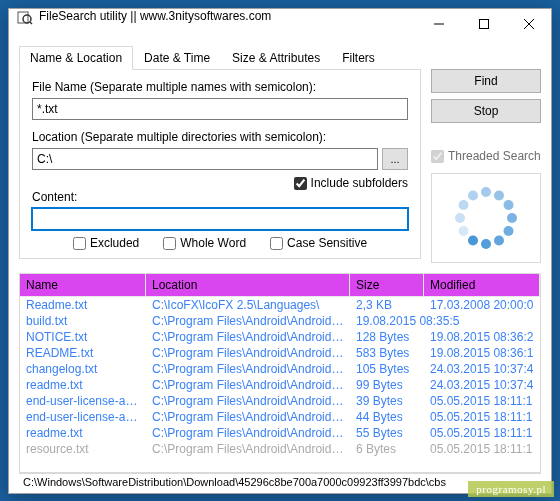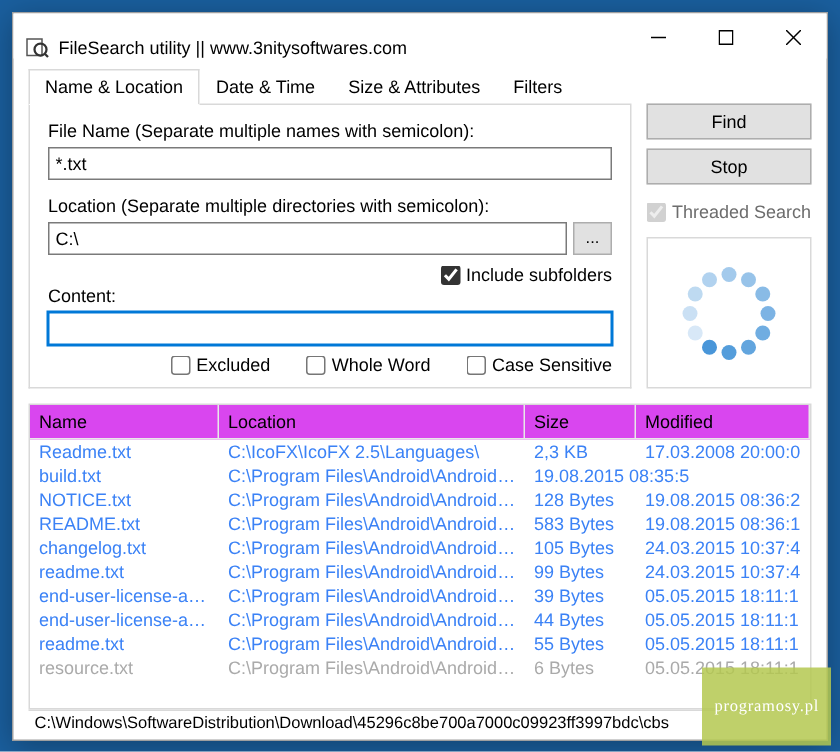--- a/index.html
+++ b/index.html
@@ -1,59 +1,59 @@
 <!DOCTYPE html>
 <html><head>
 <meta charset="utf-8">
 <style>
 * { box-sizing: border-box; margin: 0; padding: 0; font-family: "Segoe UI", Tahoma, sans-serif; font-size: 12px; }
 body { background: #1a5f9e; width: 560px; height: 501px; overflow: hidden; position: relative; }
 .window { position: absolute; left: 8px; top: 8px; width: 544px; height: 486px; background: #fff; border: 1px solid #9f9f9f; box-shadow: 0 4px 20px rgba(0,0,0,0.3); display: flex; flex-direction: column; }
-.titlebar { height: 30px; display: flex; align-items: flex-end; padding-left: 8px; background: #fff; }
+.titlebar { height: 30px; display: flex; align-items: flex-start; padding-left: 8px; background: #fff; }
 .titlebar .icon { width: 16px; height: 16px; margin-right: 6px; }
 .titlebar .title { flex: 1; font-size: 12px; color: #000; }
 .winbtns { display: flex; }
 .winbtn { width: 45px; height: 29px; display: flex; align-items: center; justify-content: center; color: #000; cursor: pointer; }
 .client { flex: 1; display: flex; flex-direction: column; padding: 6px 10px 0 10px; }
 .toprow { display: flex; gap: 10px; }
 .tabsframe { flex: 1; }
 .tabheads { display: flex; border-bottom: 1px solid #d9d9d9; }
 .tabhead { padding: 4px 10px; border: 1px solid transparent; border-bottom: none; position: relative; top: 1px; cursor: pointer; }
 .tabhead.active { border-color: #d9d9d9; background: #fff; border-bottom: 1px solid #fff; }
 .tabbody { border: 1px solid #d9d9d9; border-top: none; padding: 10px 12px 8px 12px; }
 .lbl { display: block; margin-bottom: 4px; color: #000; }
 .tin { width: 100%; height: 22px; border: 1px solid #7a7a7a; padding: 2px 4px; font-size: 12px; }
 .tin.focus { border: 1px solid #0078d7; outline: 1px solid #0078d7; }
 .locrow { display: flex; gap: 4px; }
 .browsebtn { width: 26px; height: 22px; border: 1px solid #adadad; background: #e1e1e1; cursor: pointer; font-size: 11px; }
 .chkrow { display: flex; align-items: center; gap: 4px; margin-top: 6px; }
 .chkrow.right { justify-content: flex-end; }
-.chkrow.center { justify-content: flex-end; gap: 24px; }
+.chkrow.center { justify-content: center; gap: 24px; }
 .chk { display: flex; align-items: center; gap: 4px; }
 .chk input { width: 13px; height: 13px; accent-color: #333; }
 .sidecol { width: 110px; display: flex; flex-direction: column; gap: 6px; padding-top: 24px; }
 .sidebtn { height: 24px; border: 1px solid #adadad; background: #e1e1e1; cursor: pointer; }
-.schk { display: flex; align-items: center; gap: 4px; margin-top: 5px; color: #6d6d6d; }
+.schk { display: flex; align-items: center; gap: 4px; margin-top: 20px; color: #6d6d6d; }
 .schk input { width: 13px; height: 13px; }
 .spinner { flex: 1; border: 1px solid #d9d9d9; margin-top: 4px; display: flex; align-items: center; justify-content: center; min-height: 90px; }
 .spin { width: 64px; height: 64px; position: relative; }
 .dot { position: absolute; width: 10px; height: 10px; border-radius: 50%; background: #3b8ed6; left: 50%; top: 50%; margin: -5px; }
 .results { flex: 1; margin-top: 10px; border: 1px solid #d9d9d9; overflow: hidden; display: flex; flex-direction: column; }
 .rhead { display: flex; background: #d946ef; border-bottom: 1px solid #e8e8e8; }
 .rhead > div { padding: 4px 6px; border-right: 1px solid #e8e8e8; font-weight: normal; color: #000; }
 .rbody { flex: 1; overflow: hidden; }
 .rrow { display: flex; }
 .rrow > div { padding: 1px 6px; white-space: nowrap; overflow: hidden; text-overflow: ellipsis; color: #3b82f6; }
 .rrow.faded > div { color: #aaa; }
 .c-name { width: 126px; }
 .c-loc { width: 204px; }
 .c-size { width: 74px; }
 .c-mod { flex: 1; }
 .status { height: 20px; border-top: 1px solid #d9d9d9; padding: 2px 4px; font-size: 11px; color: #000; white-space: nowrap; overflow: hidden; }
-.watermark { position: absolute; right: 6px; bottom: 4px; background: rgba(180,200,80,0.85); color: #fff; font-size: 11px; padding: 20px 8px; font-family: Verdana; letter-spacing: 0.5px; }
+.watermark { position: absolute; right: 6px; bottom: 4px; background: rgba(180,200,80,0.85); color: #fff; font-size: 11px; padding: 2px 8px; font-family: Verdana; letter-spacing: 0.5px; }
 </style>
 </head>
 <body>
 
 <div class="window">
   <div class="titlebar">
     <svg class="icon" viewBox="0 0 16 16">
         <rect x="1" y="3" width="10" height="11" fill="#fff" stroke="#555"></rect>
         <circle cx="10" cy="10" r="4" fill="none" stroke="#333" stroke-width="1.5"></circle>
         <line x1="13" y1="13" x2="15" y2="15" stroke="#333" stroke-width="1.5"></line>

